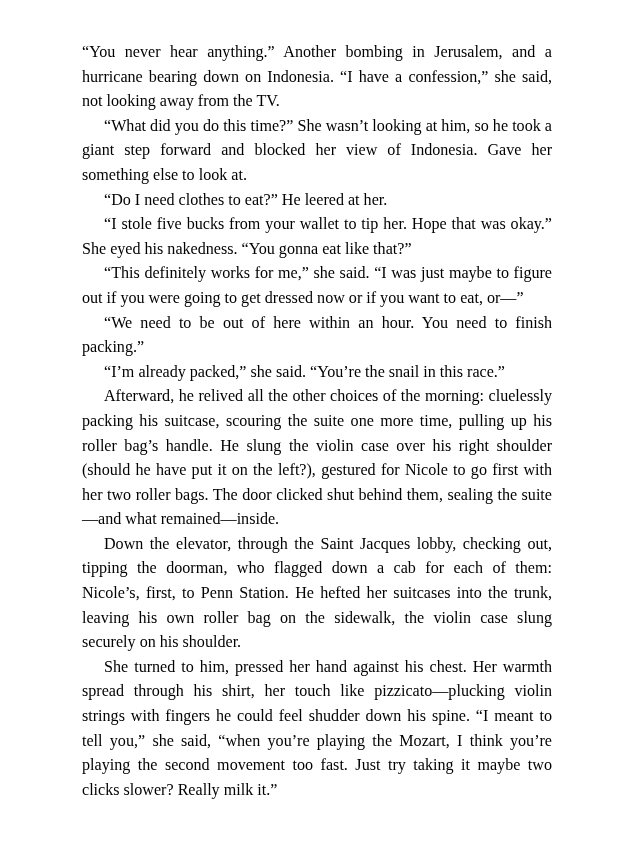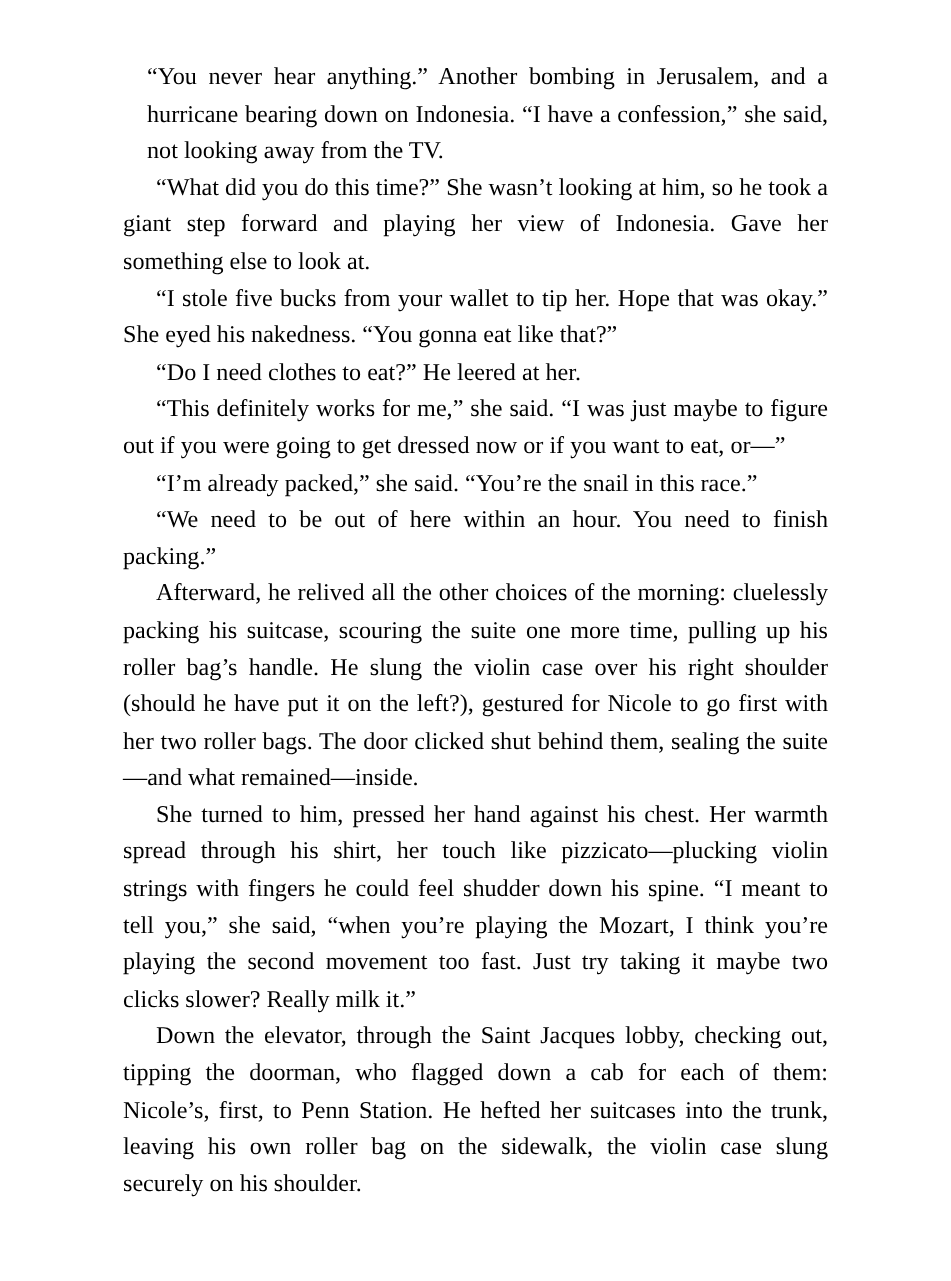--- a/index.html
+++ b/index.html
@@ -30,32 +30,31 @@
   p.para {
     margin: 0;
     font-size: 16.1px;
     line-height: 24.6px;
     text-align: justify;
     text-indent: 22px;
     hyphens: none;
   }
   p.para.noindent {
     text-indent: 0;
-    margin-left: 16px;
   }
 </style>
 </head>
 <body>
 
 <div class="page">
   <div class="text-column">
     <p class="para noindent">“You never hear anything.” Another bombing in Jerusalem, and a hurricane bearing down on Indonesia. “I have a confession,” she said, not looking away from the TV.</p>
-    <p class="para">“What did you do this time?” She wasn’t looking at him, so he took a giant step forward and playing her view of Indonesia. Gave her something else to look at.</p>
+    <p class="para">“What did you do this time?” She wasn’t looking at him, so he took a giant step forward and blocked her view of Indonesia. Gave her something else to look at.</p>
+    <p class="para">“Do I need clothes to eat?” He leered at her.</p>
     <p class="para">“I stole five bucks from your wallet to tip her. Hope that was okay.” She eyed his nakedness. “You gonna eat like that?”</p>
-    <p class="para">“Do I need clothes to eat?” He leered at her.</p>
     <p class="para">“This definitely works for me,” she said. “I was just maybe to figure out if you were going to get dressed now or if you want to eat, or—”</p>
+    <p class="para">“We need to be out of here within an hour. You need to finish packing.”</p>
     <p class="para">“I’m already packed,” she said. “You’re the snail in this race.”</p>
-    <p class="para">“We need to be out of here within an hour. You need to finish packing.”</p>
     <p class="para">Afterward, he relived all the other choices of the morning: cluelessly packing his suitcase, scouring the suite one more time, pulling up his roller bag’s handle. He slung the violin case over his right shoulder (should he have put it on the left?), gestured for Nicole to go first with her two roller bags. The door clicked shut behind them, sealing the suite—and what remained—inside.</p>
+    <p class="para">Down the elevator, through the Saint Jacques lobby, checking out, tipping the doorman, who flagged down a cab for each of them: Nicole’s, first, to Penn Station. He hefted her suitcases into the trunk, leaving his own roller bag on the sidewalk, the violin case slung securely on his shoulder.</p>
     <p class="para">She turned to him, pressed her hand against his chest. Her warmth spread through his shirt, her touch like pizzicato—plucking violin strings with fingers he could feel shudder down his spine. “I meant to tell you,” she said, “when you’re playing the Mozart, I think you’re playing the second movement too fast. Just try taking it maybe two clicks slower? Really milk it.”</p>
-    <p class="para">Down the elevator, through the Saint Jacques lobby, checking out, tipping the doorman, who flagged down a cab for each of them: Nicole’s, first, to Penn Station. He hefted her suitcases into the trunk, leaving his own roller bag on the sidewalk, the violin case slung securely on his shoulder.</p>
   </div>
 </div>
 
 </body></html>

